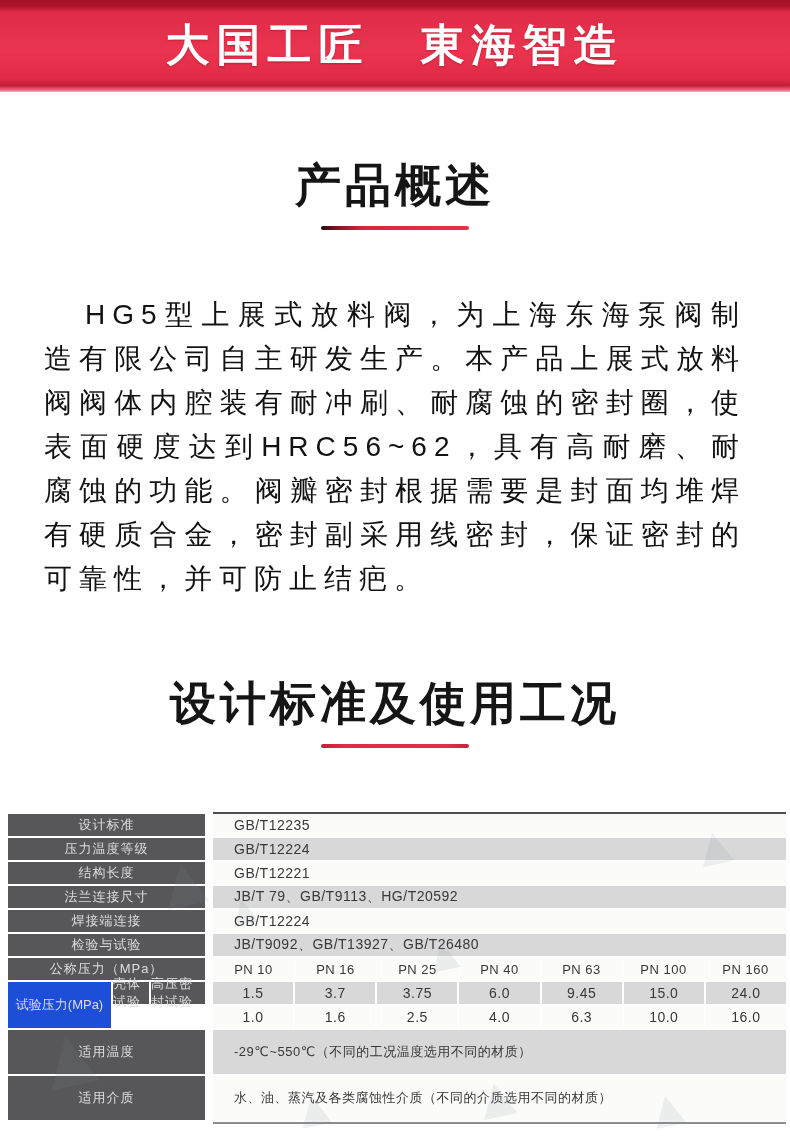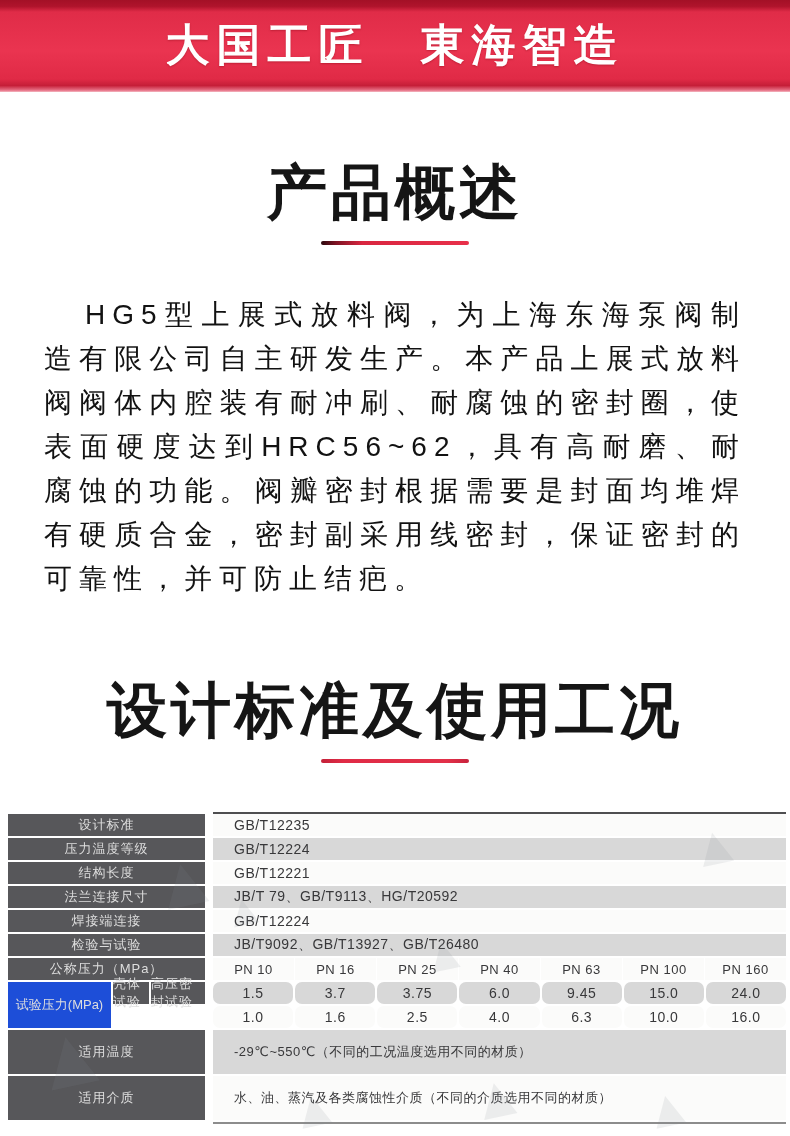--- a/index.html
+++ b/index.html
@@ -11,21 +11,21 @@
   .banner{
     position:absolute;top:0;left:0;width:790px;height:92px;
     background:linear-gradient(180deg,#a31026 0%,#b0142c 7%,#e02c48 13%,#ea3450 55%,#e02a46 86%,#c51e38 93%,#e76e84 98%,#f3b9c2 100%);
   }
   .banner-title{
     width:100%;text-align:center;line-height:90px;font-size:44px;font-weight:bold;color:#ffffff;
     letter-spacing:7px;text-shadow:0 1px 2px rgba(120,0,15,.35);
   }
   
   .section{position:absolute;left:0;width:790px;text-align:center;}
-  .section-title{font-size:60px;font-weight:bold;color:#151515;letter-spacing:4px;line-height:1.1;}
+  .section-title{font-size:46px;font-weight:bold;color:#151515;letter-spacing:4px;line-height:1.1;}
   .title-underline{width:148px;height:4px;margin:15px auto 0;border-radius:2px;
     background:linear-gradient(90deg,#2a080d 0%,#7d1323 10%,#d92640 28%,#e8304a 100%);}
   .title-underline.plain{background:linear-gradient(90deg,#c32038 0%,#e02b46 15%,#e23049 85%,#c8223c 100%);}
   
   .overview{
     position:absolute;top:293px;left:44px;width:702px;
     font-size:28px;line-height:44px;letter-spacing:7px;color:#121212;
     text-align:justify;text-indent:41px;font-weight:400;
   }
   
@@ -41,21 +41,21 @@
   .val{
     flex:1;margin-left:8px;display:flex;align-items:center;padding-left:21px;
     font-size:14px;letter-spacing:.5px;color:#38383a;
   }
   .val.small{font-size:13px;}
   .bg-g{background:#d8d8d8;}
   .bg-w{background:#fbfbfa;}
   .cells{flex:1;margin-left:8px;display:flex;gap:1px;}
   .cell{flex:1;display:flex;align-items:center;justify-content:center;font-size:13px;
     letter-spacing:.5px;color:#38383a;}
-  .cell.num{font-size:14px;border-radius:7px;}
+  .cell.num{font-size:14px;}
   
   .tprow{display:flex;height:46px;margin-bottom:2px;}
   .tp-left{width:103px;flex:none;background:#1d4ed8;color:#dedede;font-size:13px;
     display:flex;align-items:center;justify-content:center;}
   .tp-sub{width:92px;flex:none;margin-left:2px;display:flex;flex-direction:row;gap:2px;}
   .tp-sub .sub{height:22px;background:#57575a;color:#dedede;font-size:13px;letter-spacing:1px;
     display:flex;align-items:center;justify-content:center;}
   .tp-data{flex:1;margin-left:8px;display:flex;flex-direction:column;gap:2px;}
   .tp-data .drow{height:22px;display:flex;gap:2px;}
   .tp-data .drow .cell{flex:1;}

